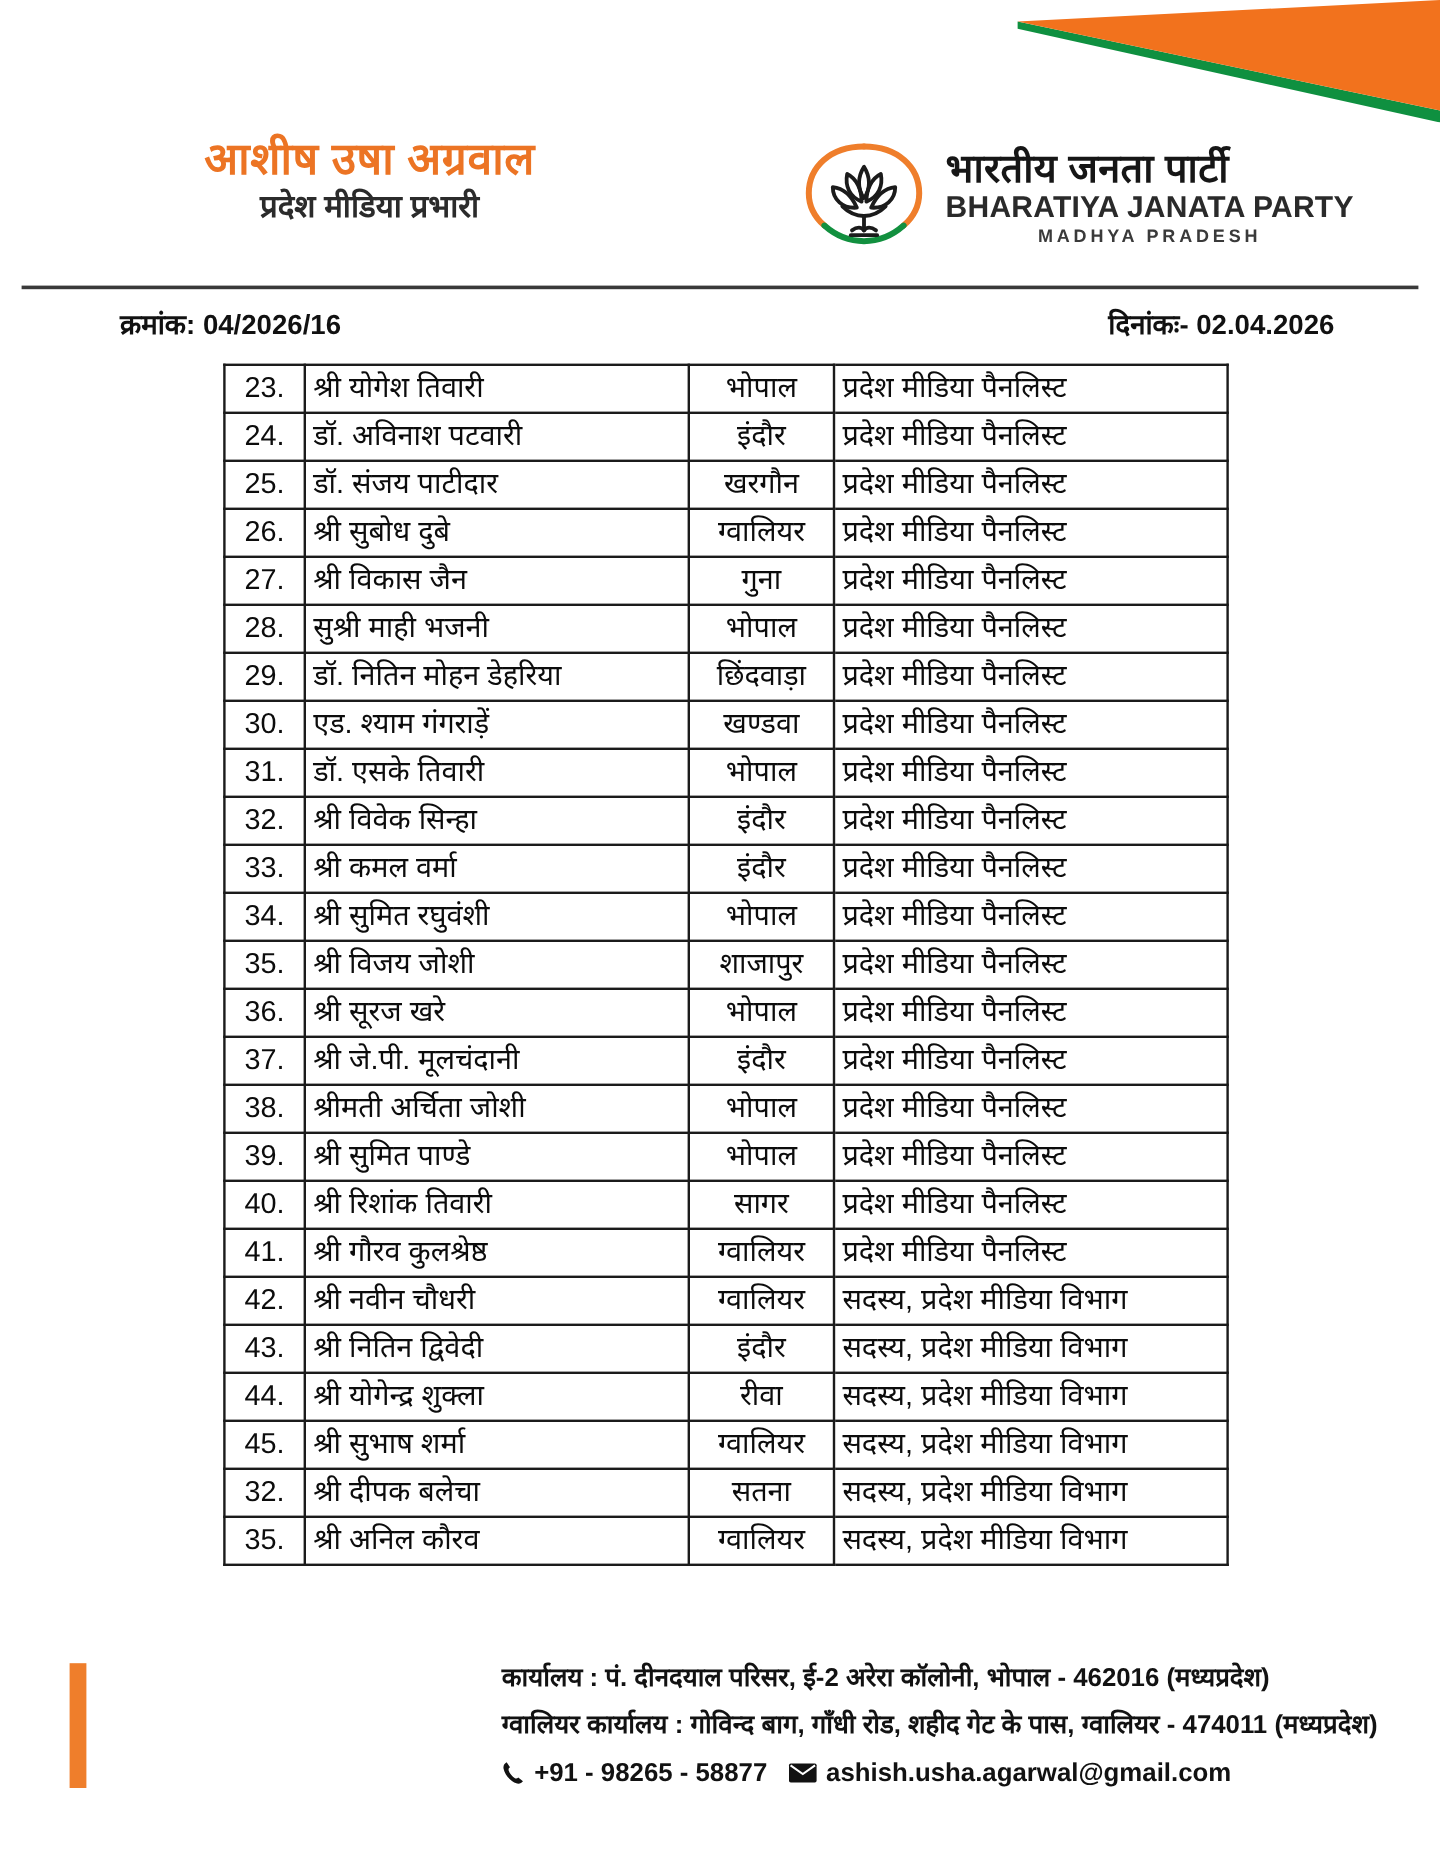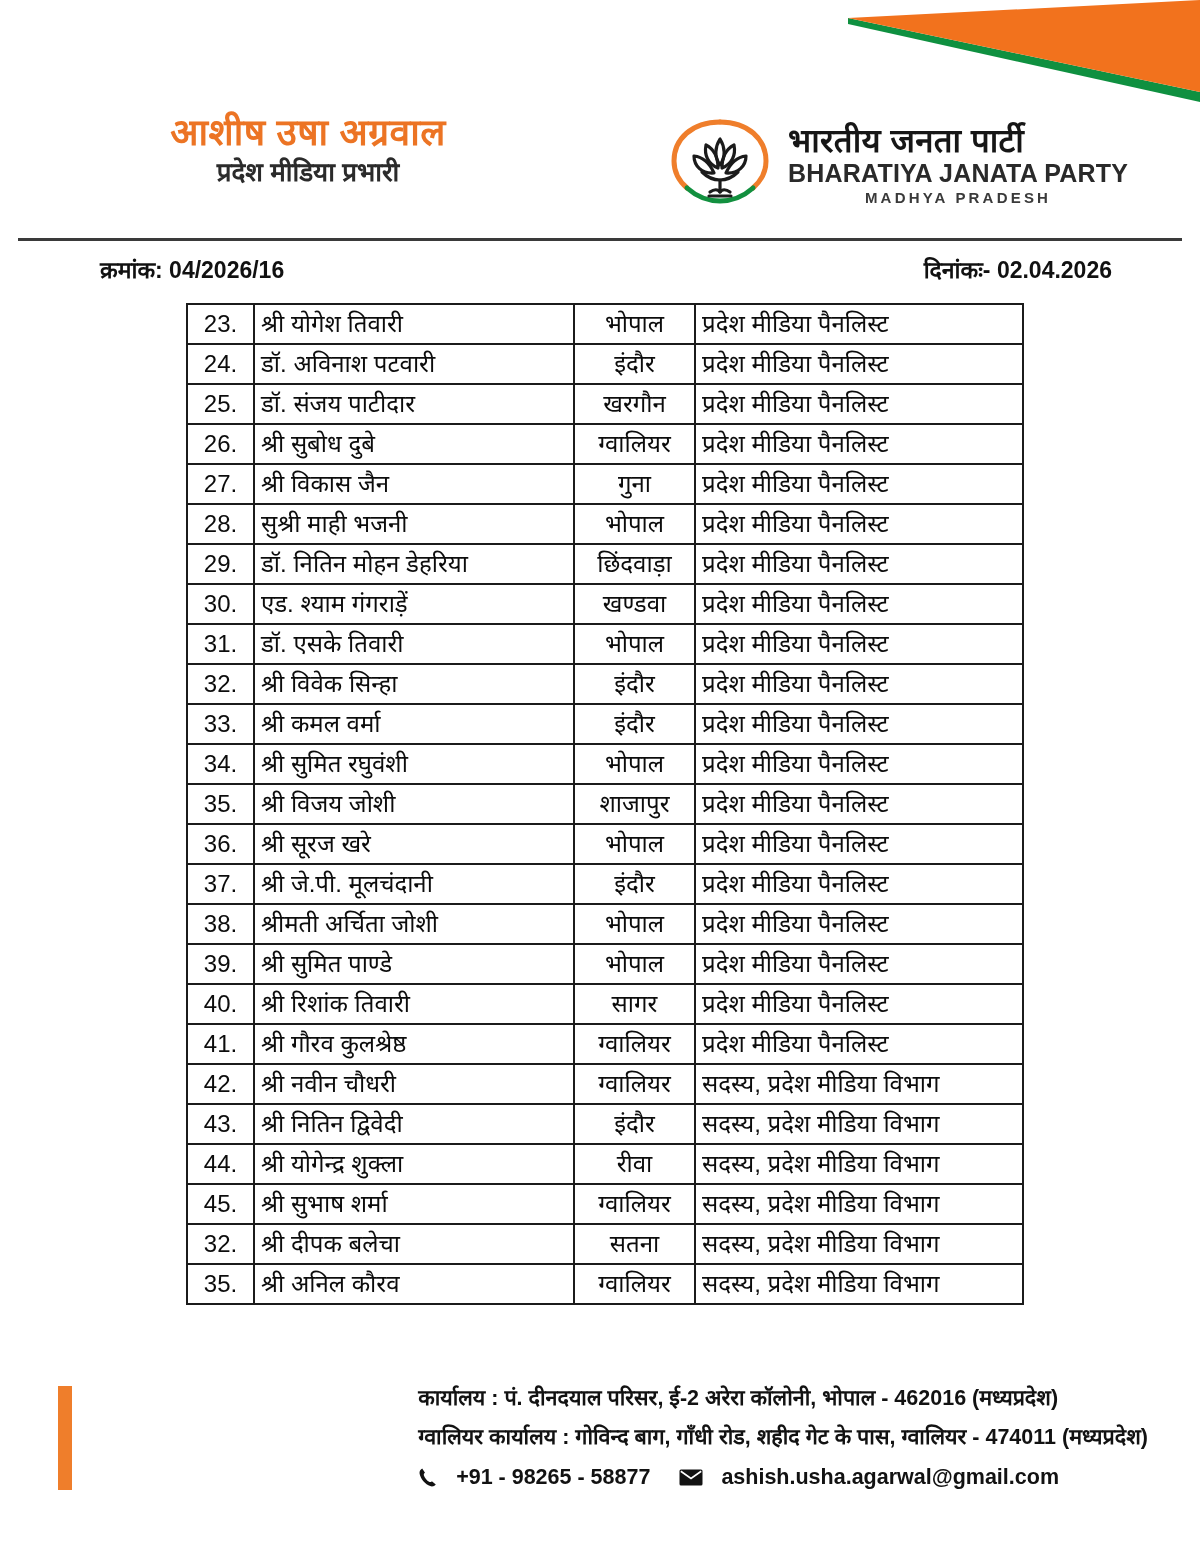--- a/index.html
+++ b/index.html
@@ -204,21 +204,21 @@
     margin-bottom: 17px;
     white-space: nowrap;
   }
   .foot-contact {
     display: flex;
     align-items: center;
     font-weight: 700;
     font-size: 21.5px;
     color: #121212;
     white-space: nowrap;
-    gap: 18px;
+    gap: 7px;
   }
   .ic {
     display: inline-block;
     vertical-align: middle;
     flex: 0 0 auto;
   }
   .gap-mail { margin-left: 11px; }
 </style>
 </head>
 <body>

